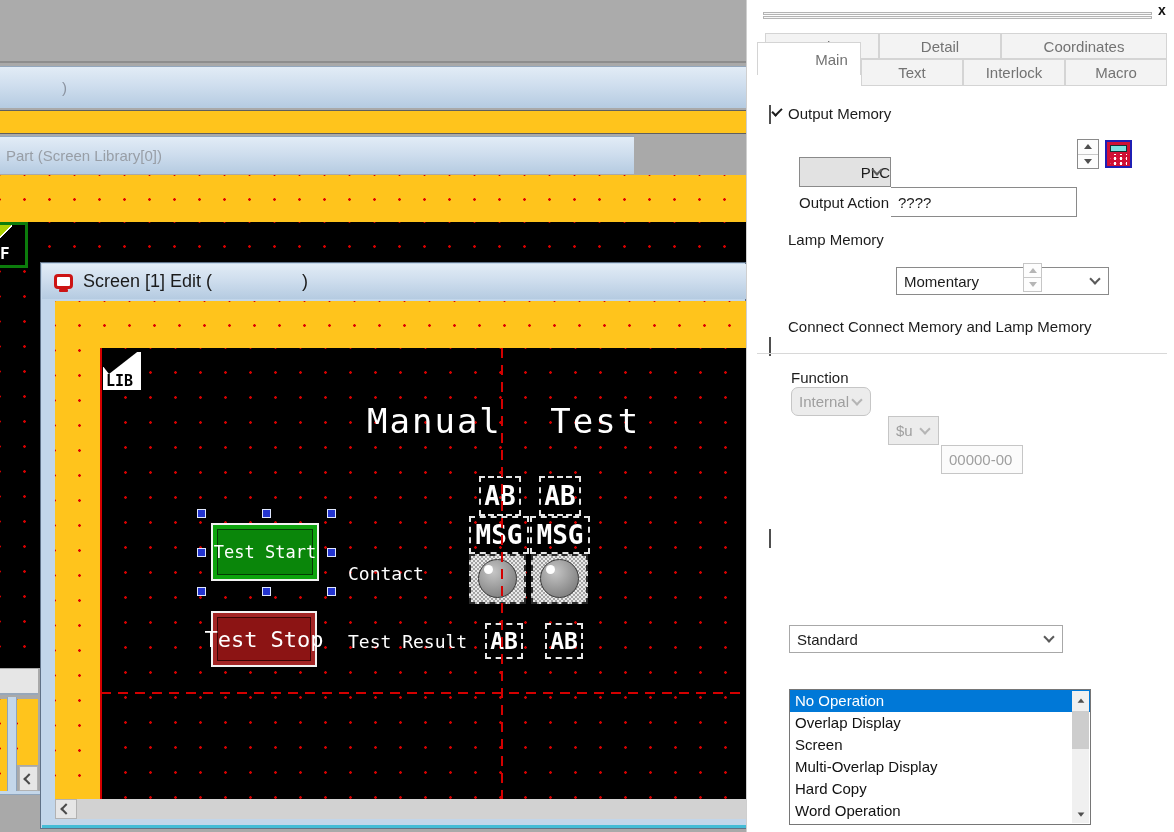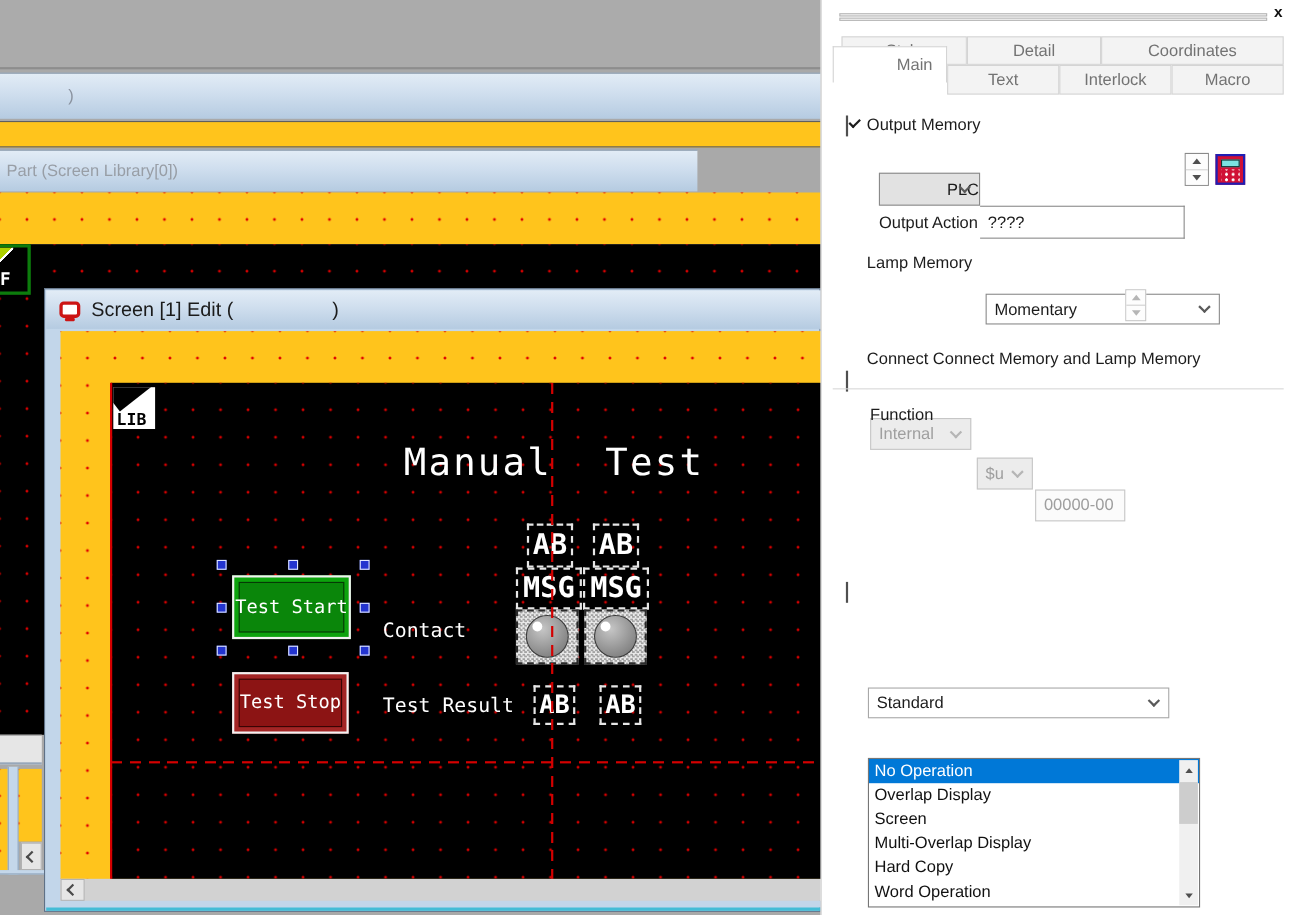--- a/index.html
+++ b/index.html
@@ -159,21 +159,21 @@
         <span class="handle" style="left:130px;top:39px;"></span>
         <span class="handle" style="left:0;top:78px;"></span>
         <span class="handle" style="left:65px;top:78px;"></span>
         <span class="handle" style="left:130px;top:78px;"></span>
       </div>
 
       <div class="abs screen-text" style="left:293px;top:262px;font-size:18px;">Contact</div>
 
       <div class="abs" style="left:156px;top:310px;width:106px;height:56px;border:2px solid #f2f2f2;background:#a32525;padding:4px;">
         <div style="width:100%;height:100%;background:#8c1414;border:1px solid #3a0404;display:flex;align-items:center;justify-content:center;">
-          <span class="screen-text" style="font-size:17px;text-align:center;">Test Stop</span>
+          <span class="screen-text" style="font-size:22px;text-align:center;">Test Stop</span>
         </div>
       </div>
 
       <div class="abs screen-text" style="left:293px;top:330px;font-size:18px;">Test Result</div>
 
       <div class="abs marquee" style="left:430px;top:322px;width:38px;height:36px;font-size:23px;">AB</div>
       <div class="abs marquee" style="left:490px;top:322px;width:38px;height:36px;font-size:23px;">AB</div>
 
       <div class="abs vguide" style="left:446px;top:47px;height:451px;"></div>
       <div class="abs hguide" style="left:46px;top:391px;width:646px;"></div>
@@ -249,21 +249,21 @@
     <span class="abs plabel" style="left:52px;top:194px;">Output Action</span>
     <div class="abs combo" style="left:149px;top:189px;width:213px;height:28px;">
       <span>Momentary</span>
       <span class="chev-down"></span>
     </div>
 
     
     <span class="abs chk" style="left:22px;top:232px;"></span>
     <span class="abs plabel" style="left:41px;top:231px;">Lamp Memory</span>
 
-    <div class="abs combo disabled" style="left:44px;top:256px;width:92px;height:29px;">
+    <div class="abs combo disabled" style="left:44px;top:263px;width:80px;height:29px;border-radius:7px;">
       <span>Internal</span>
       <span class="chev-down"></span>
     </div>
     <div class="abs combo disabled" style="left:141px;top:263px;width:51px;height:29px;">
       <span>$u</span>
       <span class="chev-down"></span>
     </div>
     <div class="abs combo" style="left:194px;top:263px;width:82px;height:29px;color:#9f9f9f;border-color:#c6c6c6;background:#fbfbfb;">
       <span>00000-00</span>
     </div>

